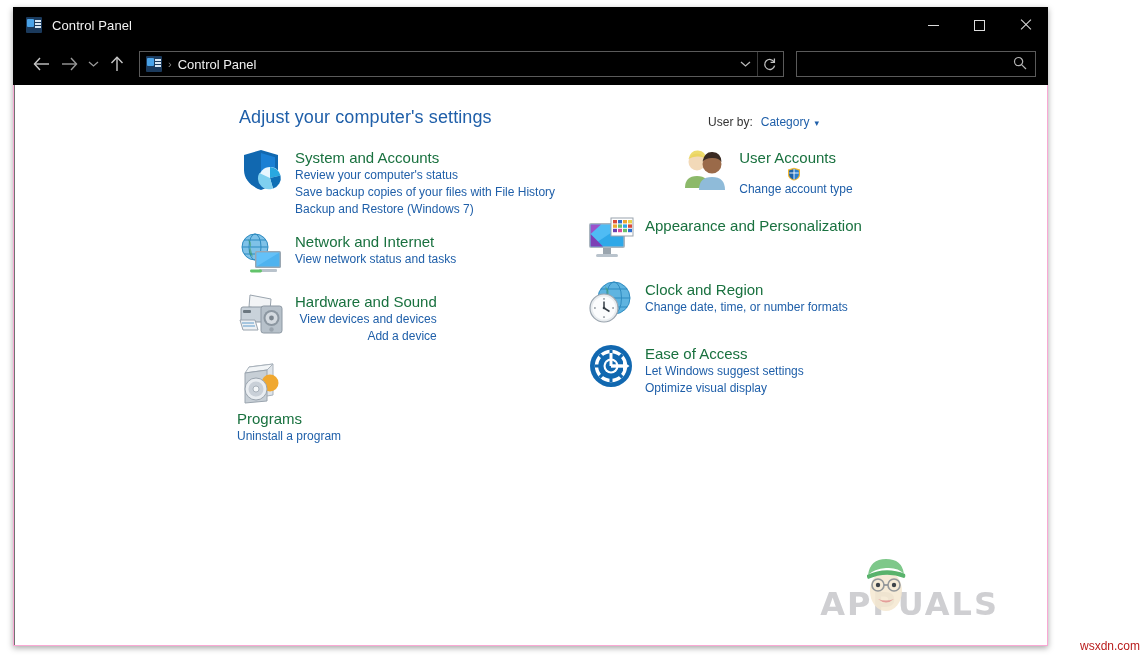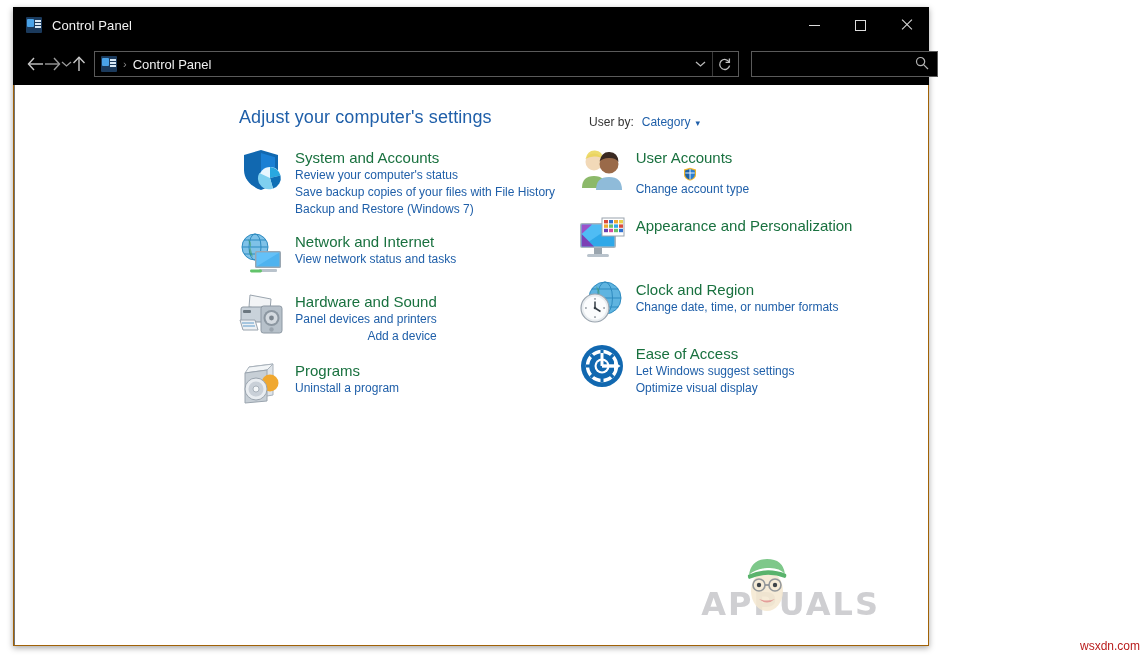--- a/index.html
+++ b/index.html
@@ -10,23 +10,23 @@
     overflow: hidden;
     background: #ffffff;
     font-family: "Liberation Sans", sans-serif;
   }
 
   
   .window {
     position: absolute;
     left: 13px;
     top: 7px;
-    width: 916px;
+    width: 1035px;
     height: 639px;
-    background: #a16207;
+    background: #f9a8d4;
     display: flex;
     flex-direction: column;
     box-shadow: 0 2px 6px rgba(0,0,0,0.35);
   }
 
   
   .titlebar {
     height: 36px;
     background: #000000;
     display: flex;
@@ -236,22 +236,22 @@
     line-height: 17px;
     white-space: nowrap;
     display: block;
   }
   .cat-link.with-shield { display: flex; align-items: center; flex-direction: column; }
 
   
   .r-sys  { margin-bottom: 12px; }
   .r-net  { margin-bottom: 12px; }
   .r-hw   { margin-bottom: 14px; text-align: right; }
-  .r-prog { margin-bottom: 0; }
-  .r-user { margin-bottom: 16px; }
+  .r-prog { margin-bottom: 0; flex-direction: column; }
+  .r-user { margin-bottom: 16px; justify-content: center; }
   .r-app  { margin-bottom: 16px; }
   .r-clock{ margin-bottom: 16px; }
 
   
   .icon-svg { width: 48px; height: 48px; display: block; }
 
   
   .shield-mini { width: 14px; height: 14px; margin-right: 4px; flex: none; }
 
   
@@ -425,21 +425,21 @@
               <path d="M5 33 H17 M6 36 H18" stroke="#8fb8d8" stroke-width="1.4"></path>
               <rect x="24" y="16" width="21" height="27" rx="2.5" fill="#b7c1ca" stroke="#8d98a3" stroke-width="1"></rect>
               <circle cx="34.5" cy="28" r="8" fill="#8c97a1"></circle>
               <circle cx="34.5" cy="28" r="6" fill="#d4dae0"></circle>
               <circle cx="34.5" cy="28" r="2.4" fill="#7b858e"></circle>
               <circle cx="34.5" cy="39.5" r="2.2" fill="#9aa4ae"></circle>
             </svg>
           </div>
           <div class="cat-body">
             <div class="cat-title">Hardware and Sound</div>
-            <span class="cat-link">Panel devices and printers</span>
+            <span class="cat-link">View devices and devices</span>
             <span class="cat-link">Add a device</span>
           </div>
         </div>
 
         <div class="cat r-prog">
           <div class="cat-icon">
             <svg class="icon-svg" viewBox="0 0 48 48">
               <path d="M12 8 L36 5 L36 36 L12 40 Z" fill="#dfe4e9" stroke="#a9b2bb" stroke-width="1"></path>
               <path d="M12 8 L36 5 L30 11 L8 14 Z" fill="#f2f5f7" stroke="#a9b2bb" stroke-width="1"></path>
               <path d="M8 14 L30 11 L30 42 L8 44 Z" fill="#c7cfd6" stroke="#9aa4ae" stroke-width="1"></path>

